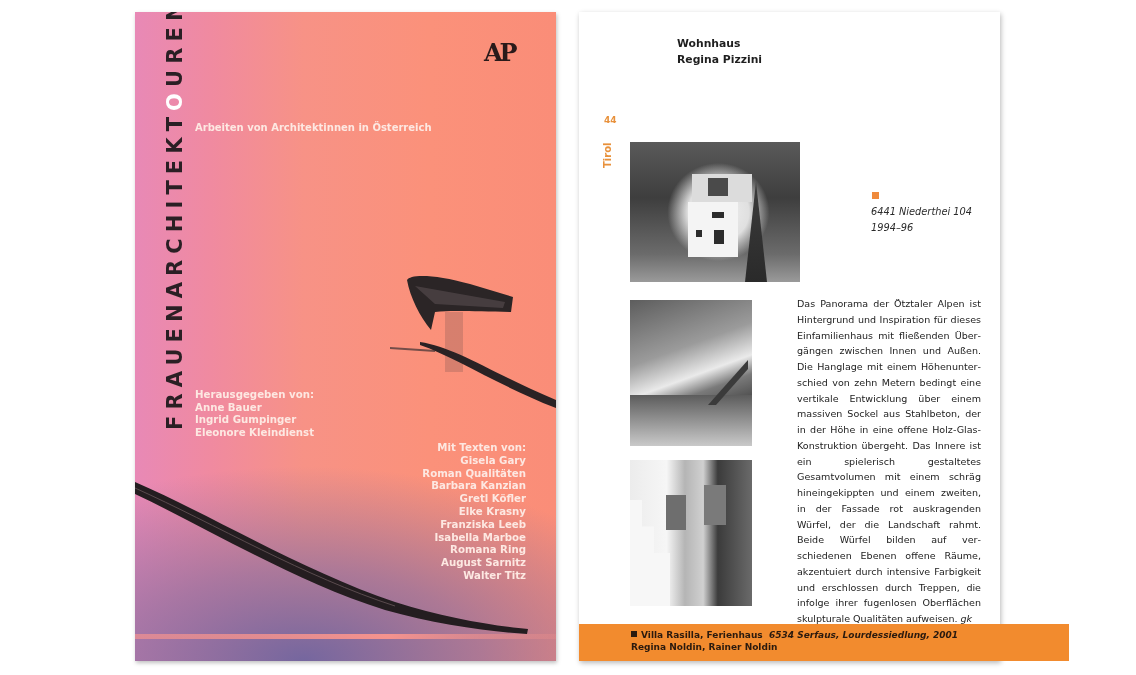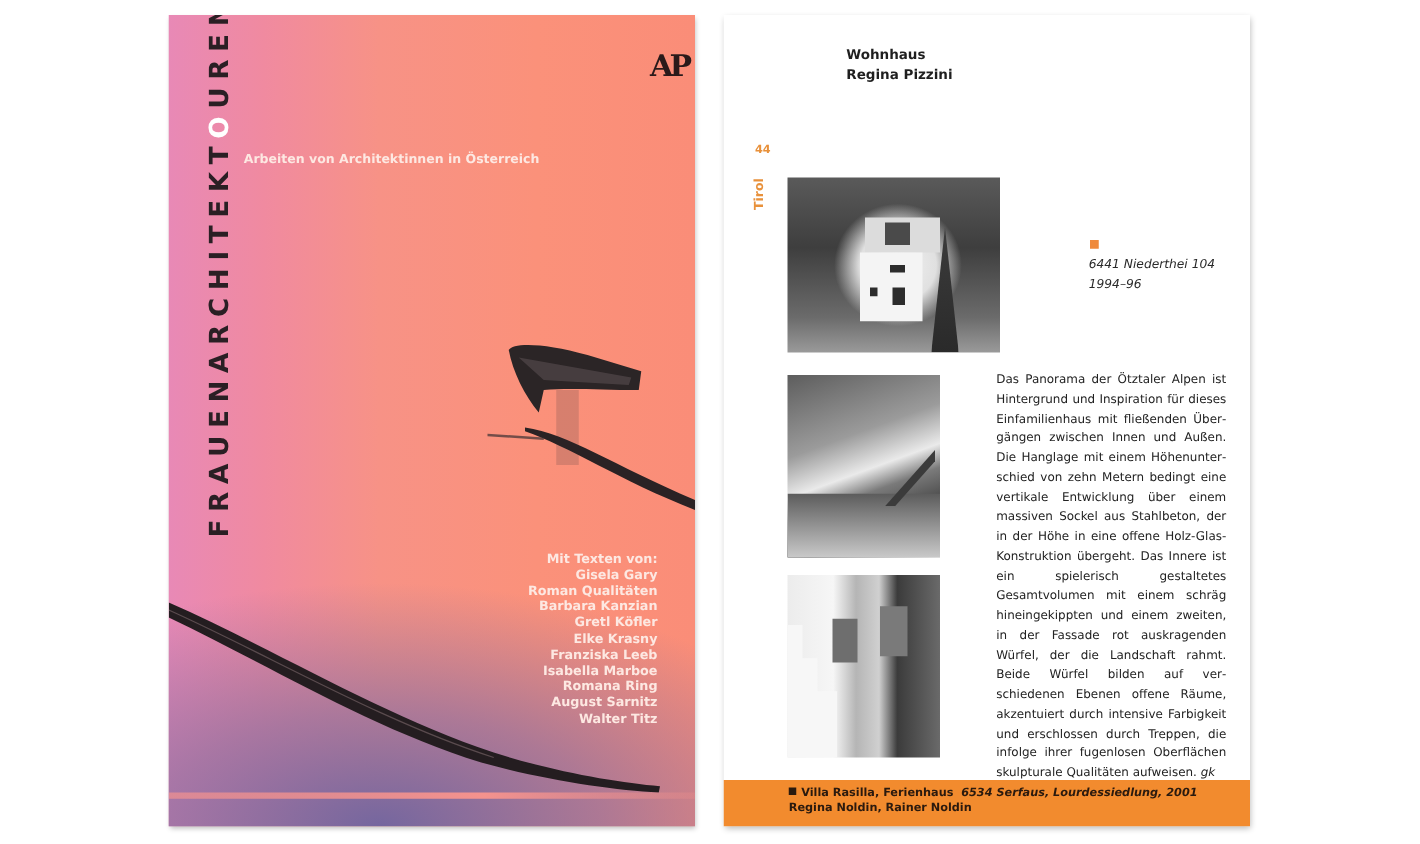--- a/index.html
+++ b/index.html
@@ -8,21 +8,21 @@
   
   .cover { position:absolute; left:135px; top:12px; width:421px; height:649px; overflow:hidden;
     background:
       radial-gradient(ellipse 120% 40% at 40% 100%, rgba(110,100,160,0.95) 0%, rgba(140,110,160,0.7) 35%, rgba(255,140,120,0) 75%),
       linear-gradient(90deg, #e889b6 0%, #f08aa0 18%, #f79286 40%, #fb917a 70%, #fa8d78 100%);
     box-shadow: 1px 2px 4px rgba(0,0,0,0.25);
   }
   .cover .vertical-title { position:absolute; left:28px; top:418px; transform-origin:0 0; transform:rotate(-90deg);
     font-family:"DejaVu Sans", sans-serif; font-weight:bold; font-size:21px; letter-spacing:6.1px; color:#2a1f24; white-space:nowrap; }
   .cover .vertical-title .o { color:#ffffff; }
-  .cover .logo { position:absolute; left:349px; top:26px; font-family:"DejaVu Serif", serif; font-weight:bold; font-size:24px; color:#2a1a1a; letter-spacing:-3px;margin-left:36px; }
+  .cover .logo { position:absolute; left:349px; top:26px; font-family:"DejaVu Serif", serif; font-weight:bold; font-size:24px; color:#2a1a1a; letter-spacing:-3px; }
   .cover .subtitle { position:absolute; left:60px; top:110px; font-family:"DejaVu Sans", sans-serif; font-weight:bold; font-size:10px; color:#fde8e2; }
   .cover .editors { position:absolute; left:60px; top:377px; font-family:"DejaVu Sans", sans-serif; font-weight:bold; font-size:10.2px; line-height:12.6px; color:#fde8e2; }
   .cover .authors { position:absolute; right:30px; top:430px; text-align:right; font-family:"DejaVu Sans", sans-serif; font-weight:bold; font-size:10.2px; line-height:12.8px; color:#fde8e2; }
   .cover svg.art { position:absolute; left:0; top:0; }
   .cover .floor-line { position:absolute; left:0; top:622px; width:421px; height:5px;
     background:linear-gradient(90deg, rgba(255,150,140,0.6), rgba(255,150,140,0.9) 60%, rgba(255,150,140,0.2)); }
 
   
   .page { position:absolute; left:579px; top:12px; width:421px; height:649px; background:#ffffff;
     box-shadow: 1px 2px 5px rgba(0,0,0,0.28); font-family:"DejaVu Sans", sans-serif; }
@@ -41,21 +41,21 @@
   .photo-interior-2 { left:51px; top:448px; width:122px; height:146px;
     background:
       linear-gradient(90deg, #ececec 0%, #f6f6f6 30%, #b5b5b5 45%, #d0d0d0 60%, #3b3b3b 72%, #6a6a6a 100%); }
   .photo .house { position:absolute; background:#f4f4f4; }
   .photo .win { position:absolute; background:#2c2c2c; }
   .addr-bullet { position:absolute; left:293px; top:180px; width:7px; height:7px; background:#ef8a3c; }
   .addr { position:absolute; left:292px; top:192px; font-style:italic; font-size:9.8px; line-height:16px; color:#2a2a2a; }
   .body-text { position:absolute; left:218px; top:284px; width:184px; font-size:9.55px; line-height:15.75px; color:#222;
     text-align:justify; hyphens:manual; }
   .body-text .sig { font-style:italic; }
-  .footer-bar { position:absolute; left:0; top:612px; width:421px; height:37px; background:#f28b2e; }
+  .footer-bar { position:absolute; left:0; top:612px; width:490px; height:37px; background:#f28b2e; }
   .footer-text { position:absolute; left:52px; top:6px; width:355px; font-size:9px; line-height:11.5px; color:#2b1a0e; font-weight:bold; }
   .footer-text .it { font-style:italic; }
   .footer-text .sq { display:inline-block; width:6px; height:6px; background:#2b1a0e; margin-right:4px; vertical-align:1px; }
 </style>
 </head>
 <body>
 
 <div class="cover">
   <svg class="art" width="421" height="649" viewBox="0 0 421 649">
 
@@ -71,20 +71,26 @@
     <path d="M0 476 C 80 512, 170 565, 260 594" stroke="#5a4b4e" stroke-width="1" fill="none"></path>
   </svg>
   <div class="floor-line"></div>
 
   <div class="vertical-title">
     <span>FRAUENARCHITEKT</span><span class="o">O</span><span>UREN</span>
   </div>
   <div class="logo">AP</div>
   <div class="subtitle">Arbeiten von Architektinnen in Österreich</div>
 
+  <div class="editors">
+    <div>Herausgegeben von:</div>
+    <div>Anne Bauer</div>
+    <div>Ingrid Gumpinger</div>
+    <div>Eleonore Kleindienst</div>
+  </div>
 
   <div class="authors">
     <div>Mit Texten von:</div>
     <div>Gisela Gary</div>
     <div>Roman Qualitäten</div>
     <div>Barbara Kanzian</div>
     <div>Gretl Köfler</div>
     <div>Elke Krasny</div>
     <div>Franziska Leeb</div>
     <div>Isabella Marboe</div>

